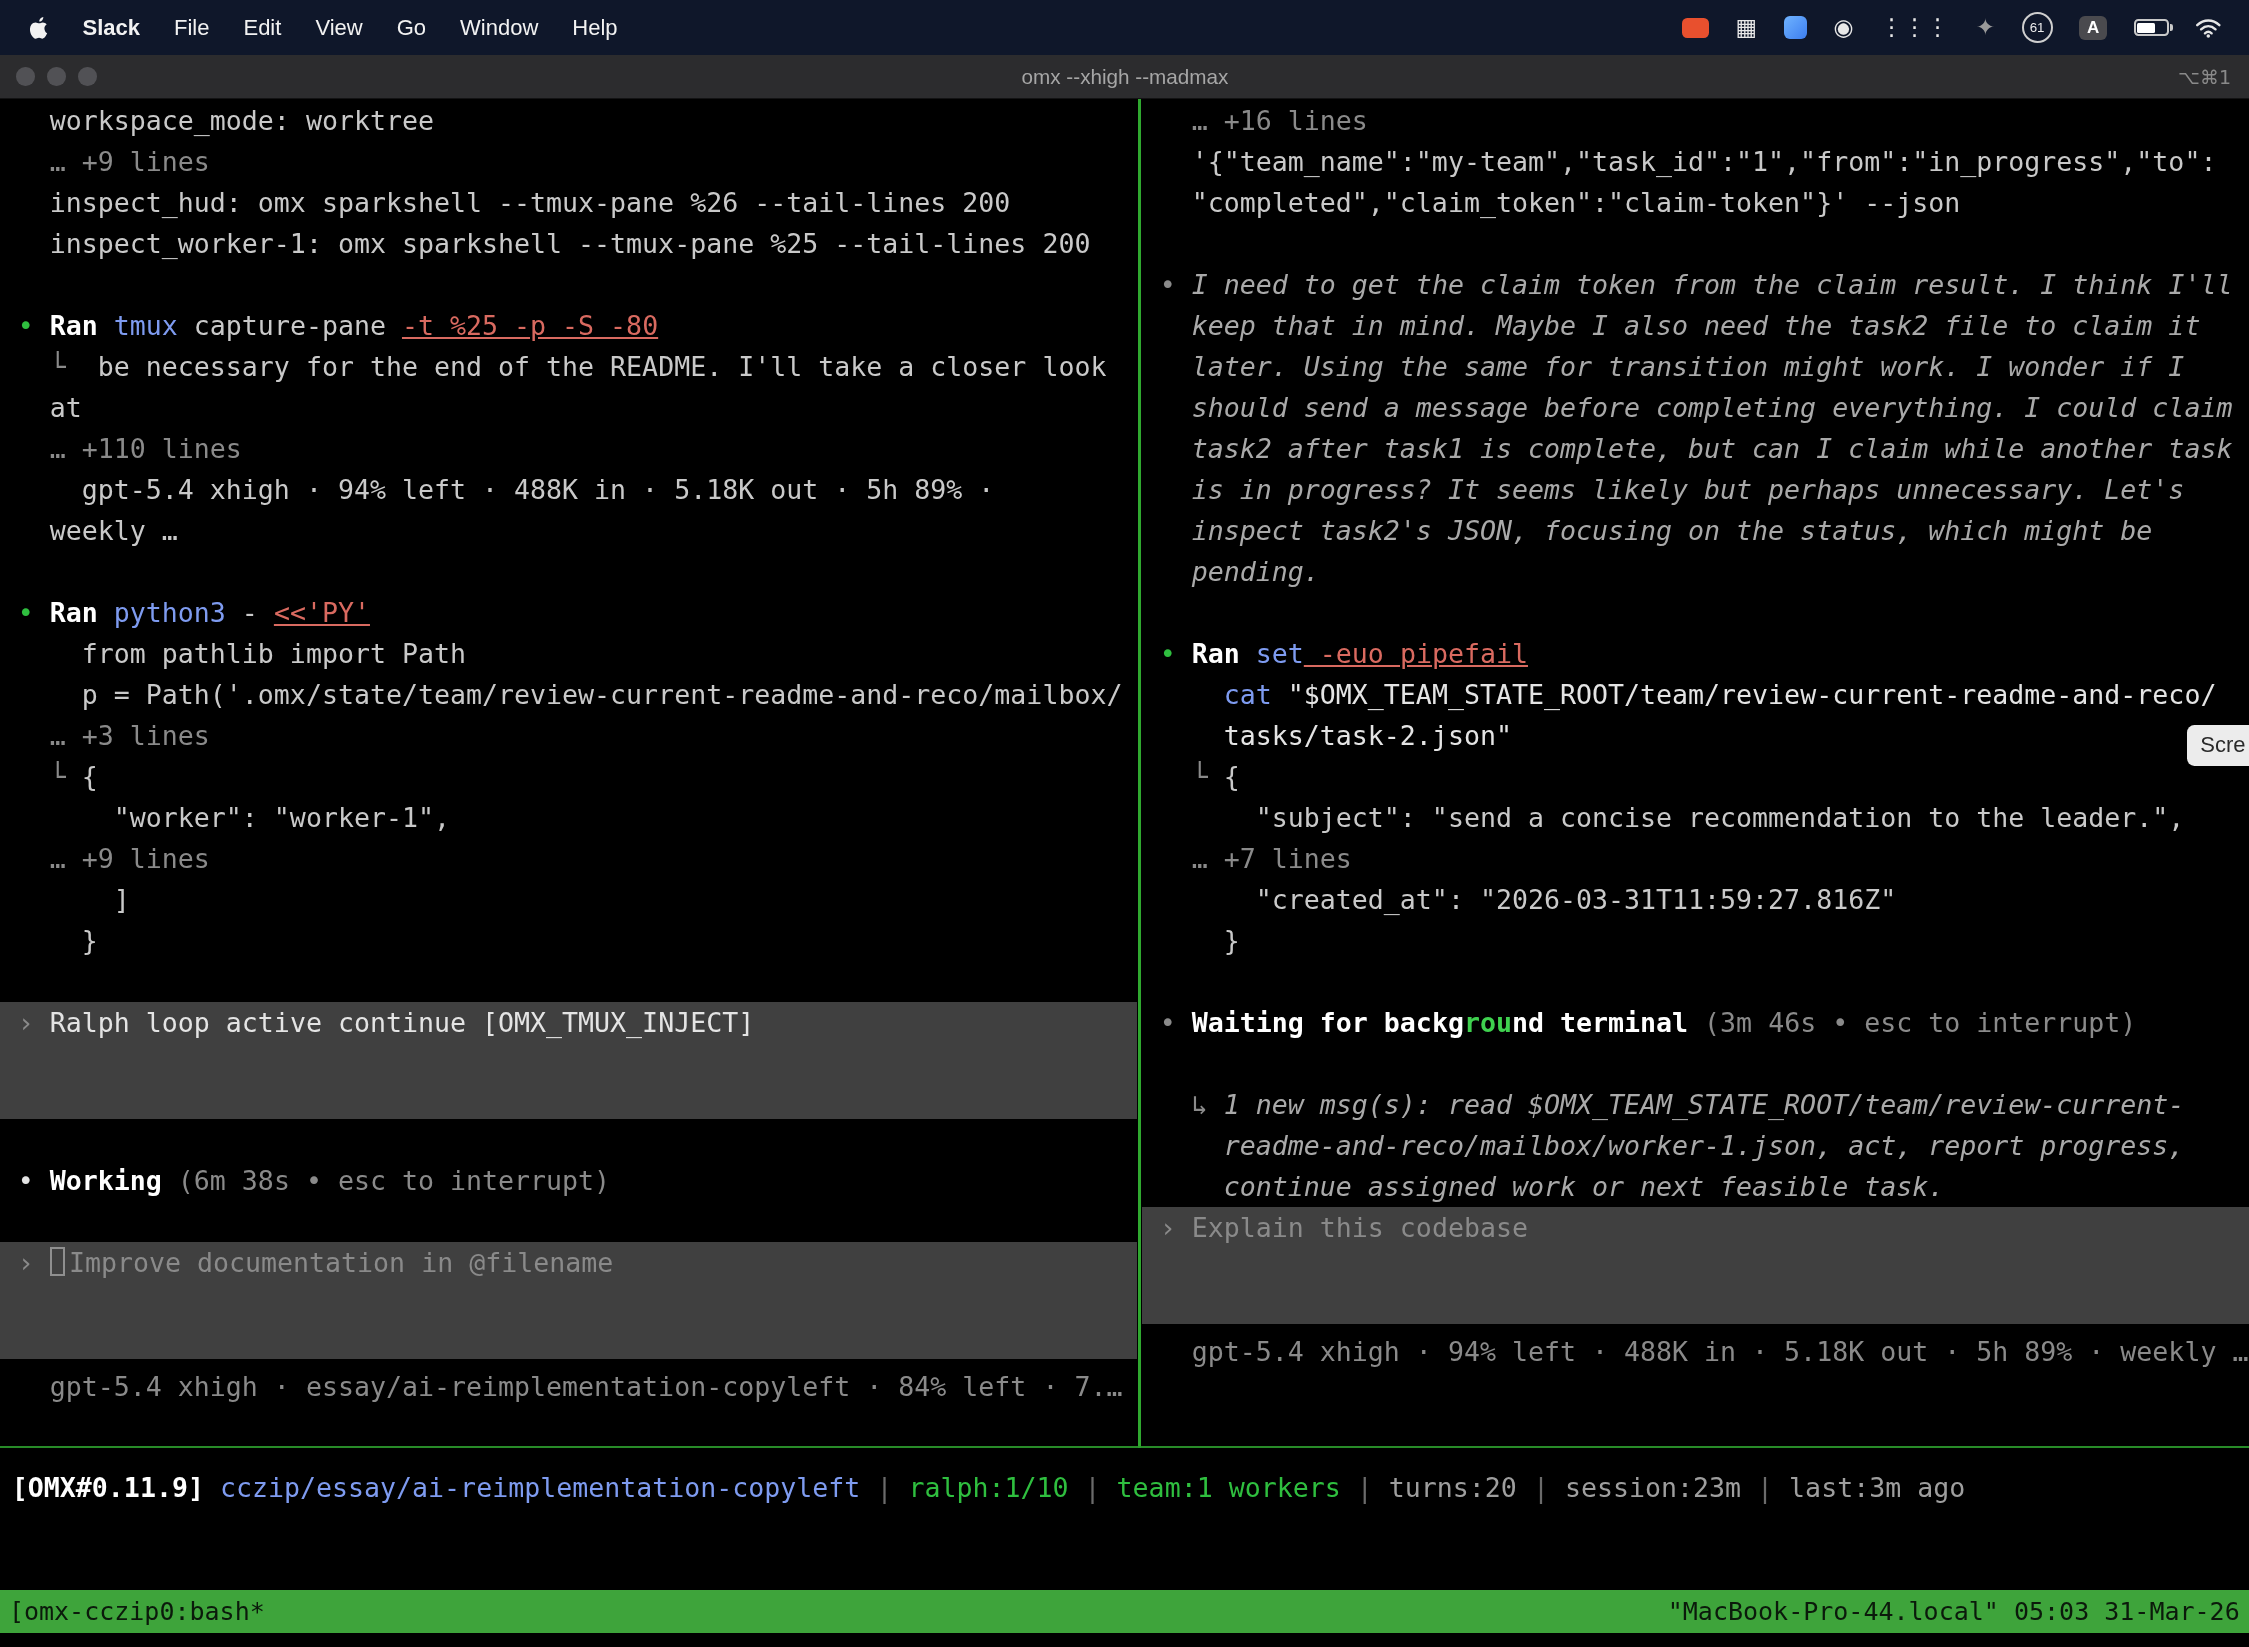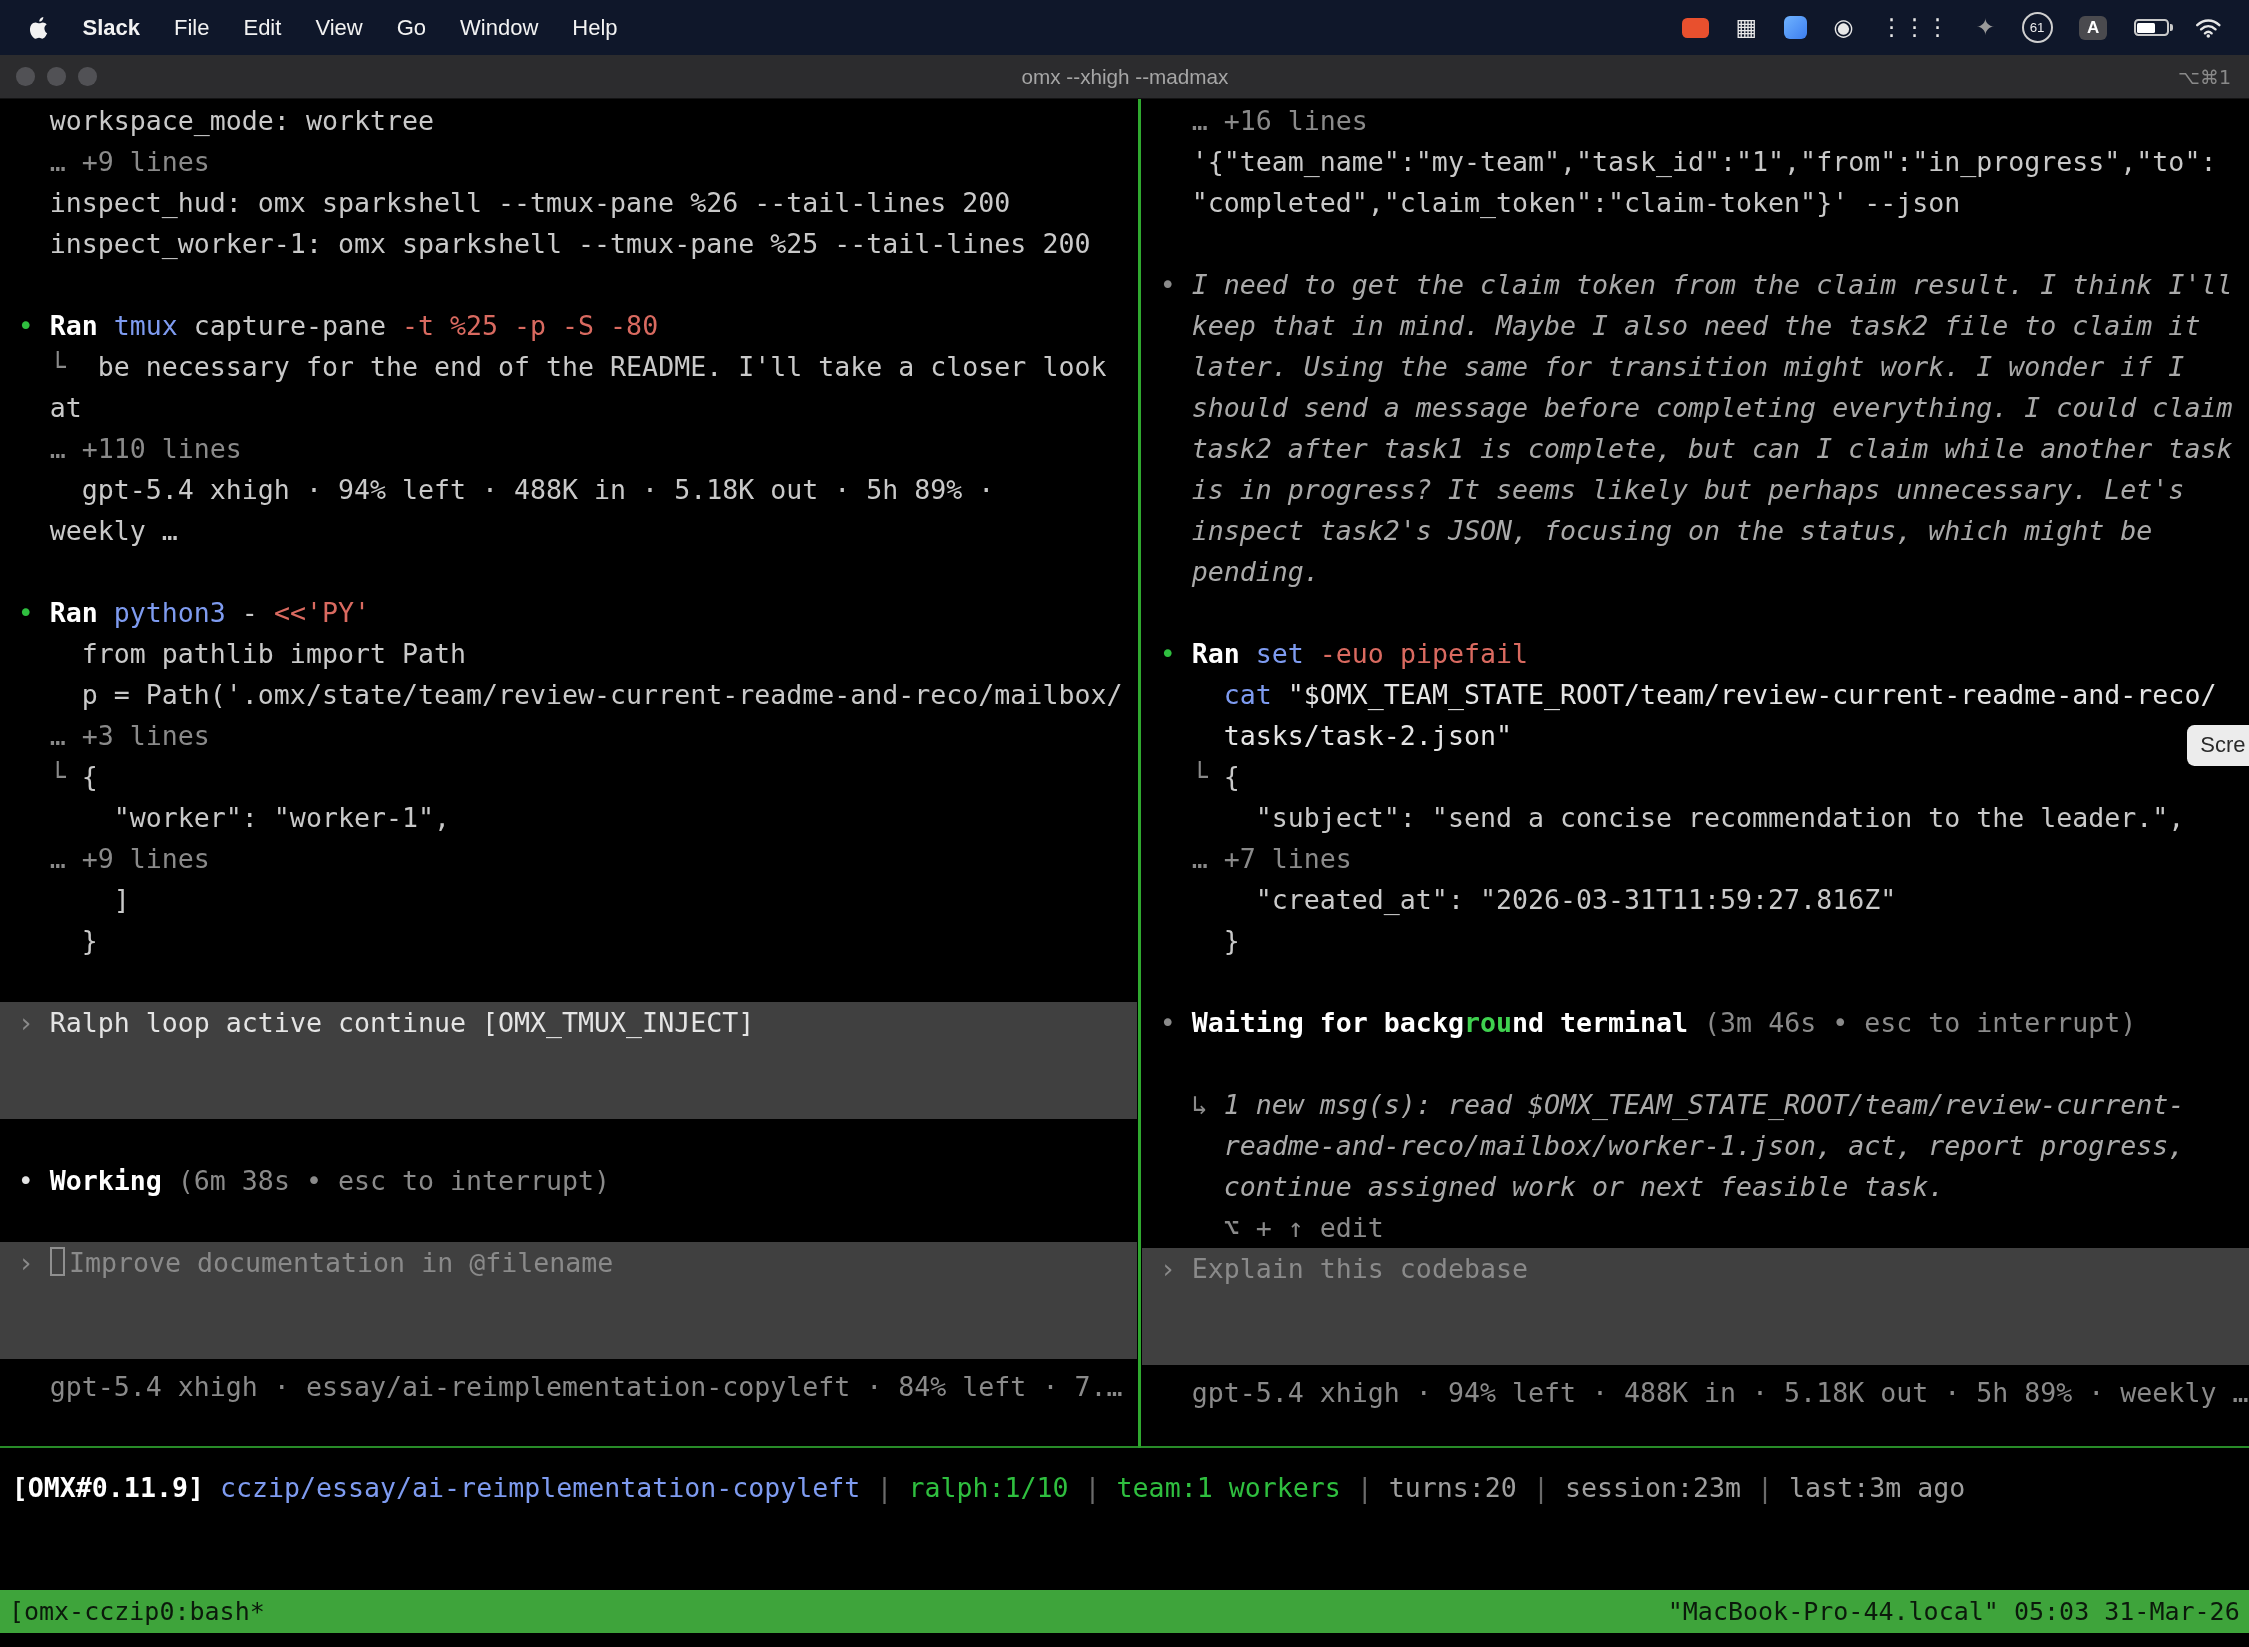--- a/index.html
+++ b/index.html
@@ -50,21 +50,21 @@
   .band{height:117px;background:#404040;display:flex;}
   .bandline{white-space:pre;padding-left:17.7px;line-height:41px;}
   .sg-fg{color:#c9c9c9;}
   .sg-dim{color:#8a8a8a;}
   .sg-dim2{color:#9e9e9e;}
   .sg-white{color:#e4e4e4;}
   .sg-bold{color:#ffffff;font-weight:bold;}
   .sg-green{color:#2fbf3f;}
   .sg-gbold{color:#3fd14f;font-weight:bold;}
   .sg-blue{color:#7e9bf0;}
-  .sg-red{color:#d96a60;}
+  .sg-red{color:#d96a60;text-decoration:underline;}
   .sg-think{color:#a9a9a9;font-style:italic;}
   .sg-sep{color:#6b6b6b;}
   .sg-cur{display:inline-block;width:15.5px;height:29.5px;border:2.2px solid #8f8f8f;
     vertical-align:-4.4px;margin-right:3.7px;box-sizing:border-box;}
   .hud{position:absolute;left:11.8px;top:1370px;line-height:41px;white-space:pre;font-size:26.6px;}
   .tmuxbar{position:absolute;left:0;right:0;top:1493px;height:43px;background:#3ea43b;
     color:#0b1a0b;display:flex;align-items:center;font-size:25px;}
   .tmux-left{padding-left:8.9px;white-space:pre;}
   .tmux-right{margin-left:auto;padding-right:10.3px;white-space:pre;}
   .tooltip{position:absolute;top:725px;right:0;background:#ececec;color:#2a2a2a;
@@ -176,21 +176,20 @@
       <div class="tline"><span class="sg-fg">      "subject": "send a concise recommendation to the leader.",</span></div>
       <div class="tline"><span class="sg-dim">  … +7 lines</span></div>
       <div class="tline"><span class="sg-fg">      "created_at": "2026-03-31T11:59:27.816Z"</span></div>
       <div class="tline"><span class="sg-fg">    }</span></div>
       <div class="tline blank"></div>
       <div class="tline"><span class="sg-dim">• </span><span class="sg-bold">Waiting for backg</span><span class="sg-gbold">rou</span><span class="sg-bold">nd terminal </span><span class="sg-dim">(3m 46s • esc to interrupt)</span></div>
       <div class="tline blank"></div>
       <div class="tline"><span class="sg-dim">  ↳ </span><span class="sg-think">1 new msg(s): read $OMX_TEAM_STATE_ROOT/team/review-current-</span></div>
       <div class="tline"><span class="sg-think">    readme-and-reco/mailbox/worker-1.json, act, report progress,</span></div>
       <div class="tline"><span class="sg-think">    continue assigned work or next feasible task.</span></div>
-      <div class="tline"><span class="sg-dim">    ⌥ + ↑ edit</span></div>
       <div class="band">
         <div class="bandline"><span class="sg-dim">› </span><span class="sg-dim">Explain this codebase</span></div>
       </div>
       <div class="tline footer"><span class="sg-dim">  gpt-5.4 xhigh · 94% left · 488K in · 5.18K out · 5h 89% · weekly …</span></div>
     </div>
   <div class="divider-h"></div>
   <div class="hud"><span class="sg-bold">[OMX#0.11.9]</span><span class="sg-fg"> </span><span class="sg-blue">cczip/essay/ai-reimplementation-copyleft</span><span class="sg-sep"> | </span><span class="sg-green">ralph:1/10</span><span class="sg-sep"> | </span><span class="sg-green">team:1 workers</span><span class="sg-sep"> | </span><span class="sg-dim2">turns:20</span><span class="sg-sep"> | </span><span class="sg-dim2">session:23m</span><span class="sg-sep"> | </span><span class="sg-dim2">last:3m ago</span></div>
   <div class="tmuxbar">
     <span class="tmux-left">[omx-cczip0:bash*</span>
     <span class="tmux-right">"MacBook-Pro-44.local" 05:03 31-Mar-26</span>

